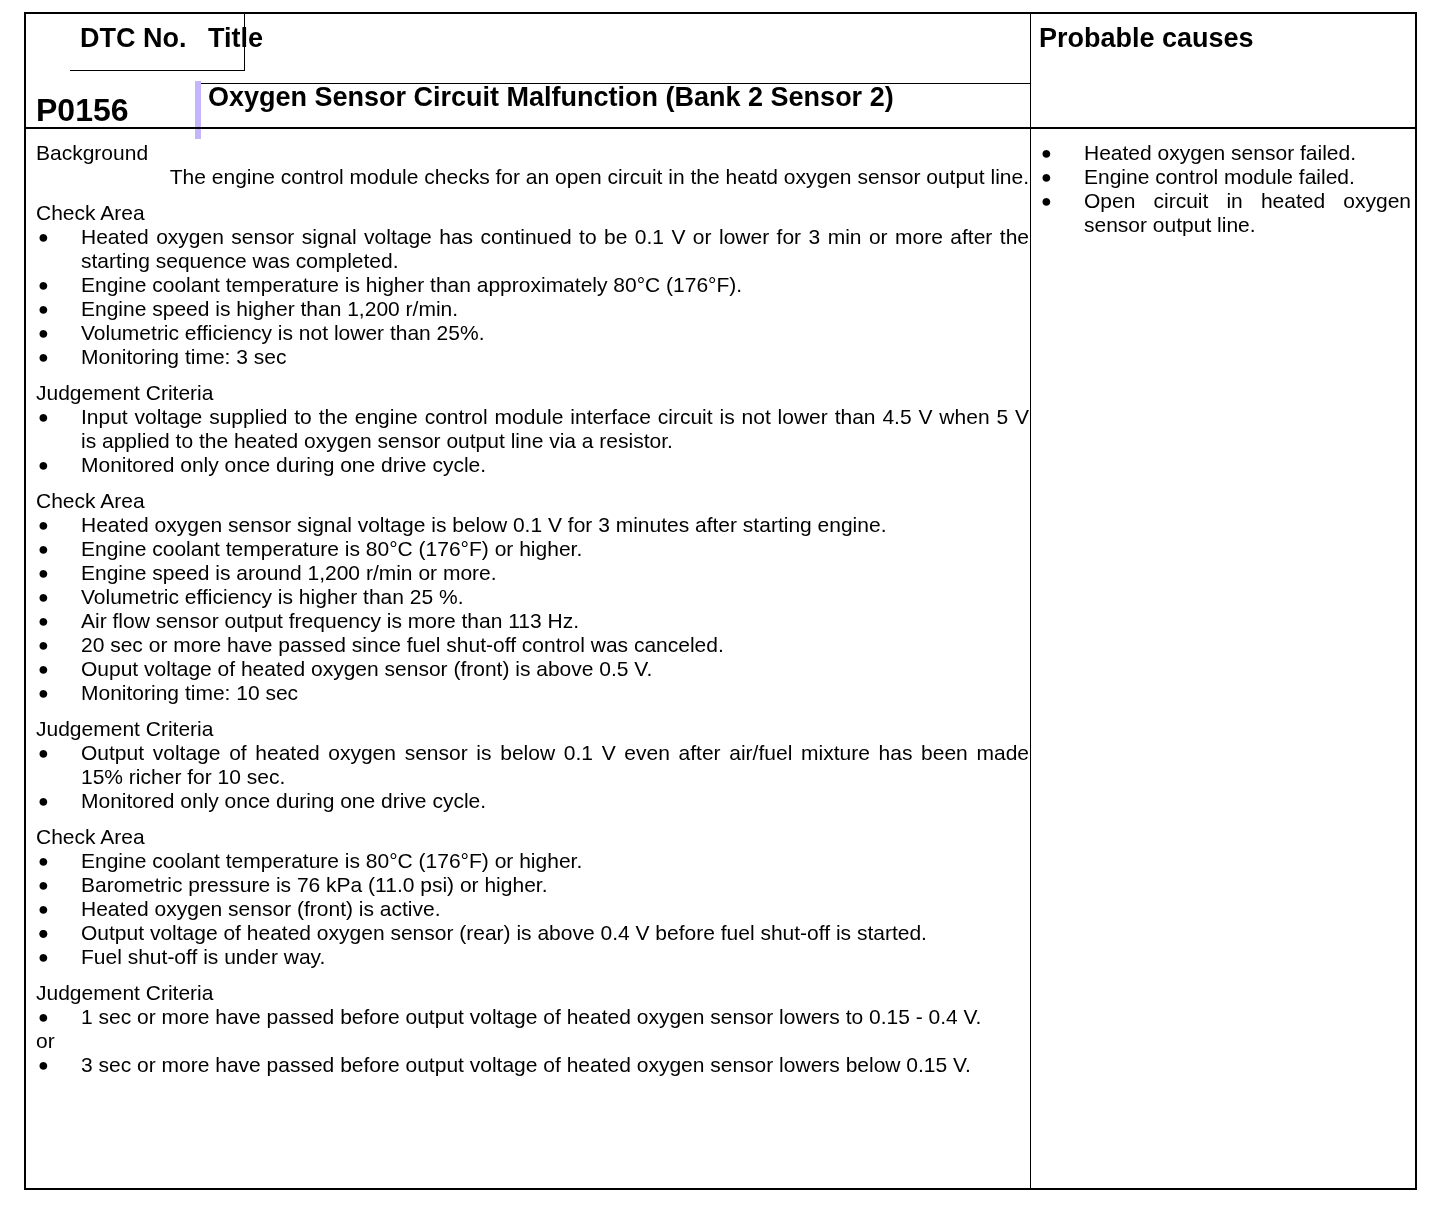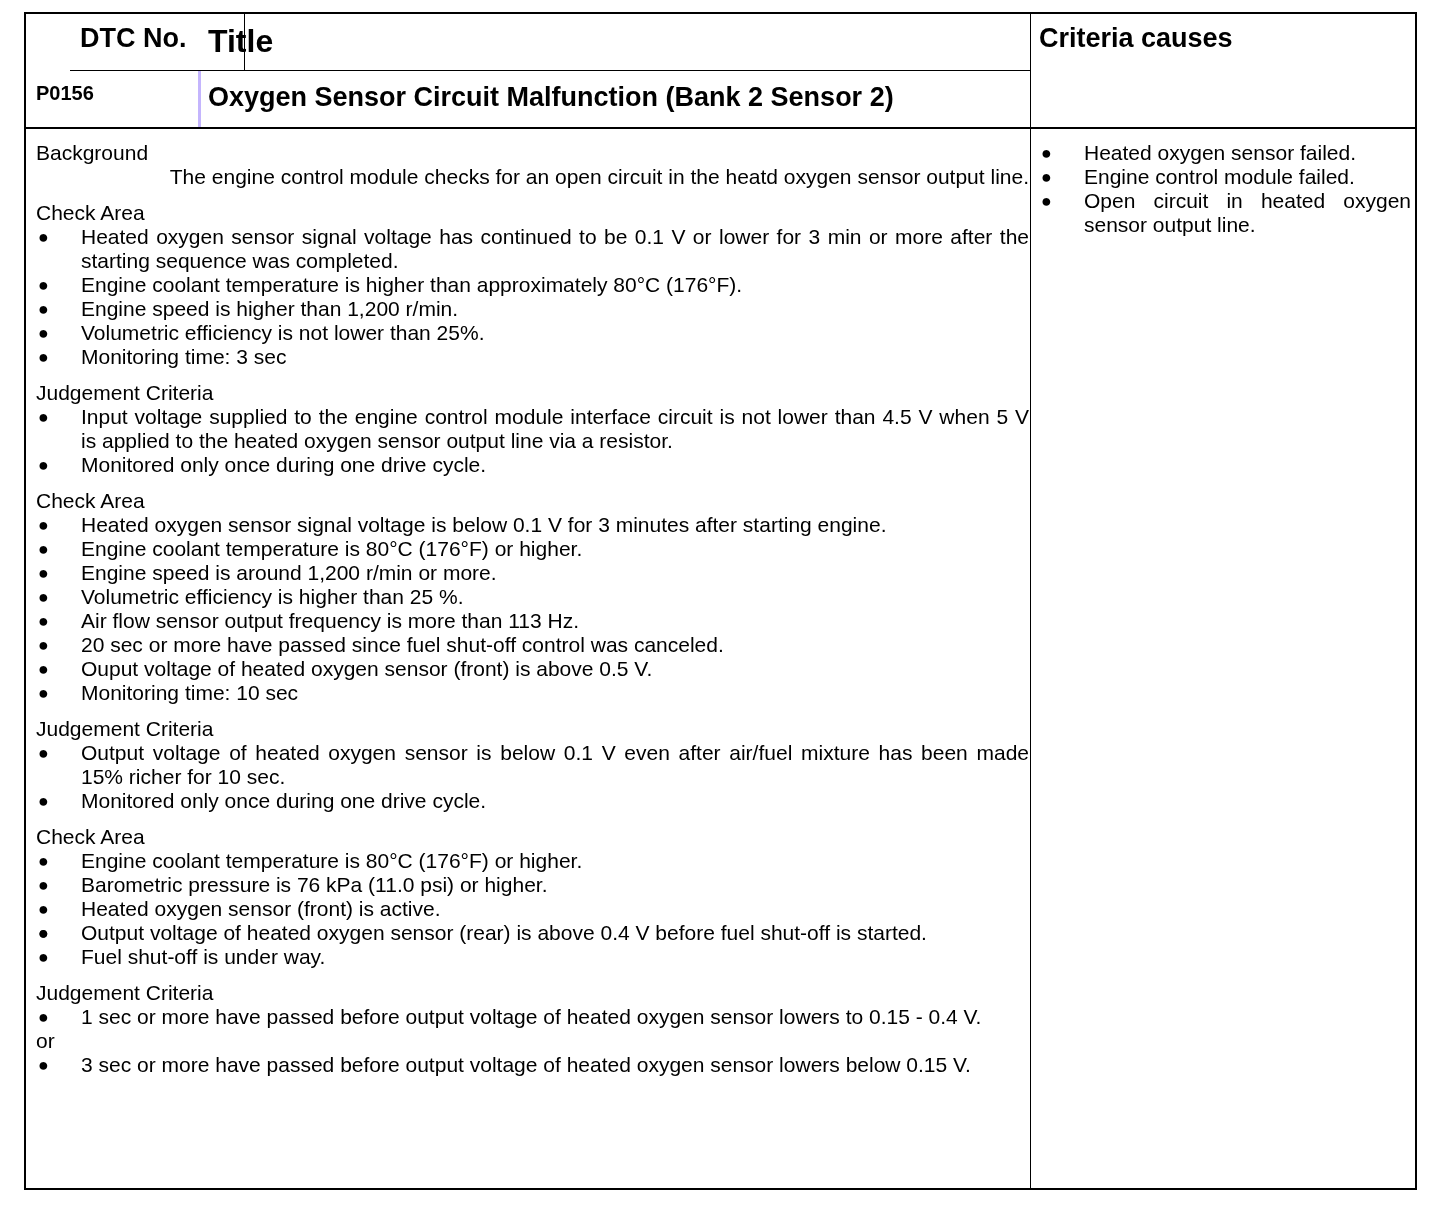--- a/index.html
+++ b/index.html
@@ -4,26 +4,26 @@
 <style>
   html, body { margin: 0; padding: 0; background: #ffffff; }
   body { width: 1456px; height: 1212px; position: relative; overflow: hidden;
          font-family: "Liberation Sans", sans-serif; color: #000; }
   .tbl { position: absolute; left: 24px; top: 12px; width: 1393px; height: 1178px;
          border: 2px solid #000; box-sizing: border-box; }
   .hcell { position: absolute; box-sizing: border-box; font-weight: bold;
            font-family: "Liberation Sans", sans-serif; }
   .h-dtc { left: 0; top: 0; width: 175px; height: 57px; border-right: 1px solid #000; border-bottom: 1px solid #000;
            font-size: 27px; padding: 9px 0 0 10px; margin-left: 44px; }
-  .h-title { left: 175px; top: 0; width: 830px; height: 57px; border-bottom: 1px solid #000; border-right: 1px solid #000;
-             font-size: 32px; padding: 9px 0 0 7px; }
+  .h-title { left: 175px; top: 0; width: 830px; height: 70px; border-bottom: 1px solid #000; border-right: 1px solid #000;
+             font-size: 27px; padding: 9px 0 0 7px; }
   .h-causes { left: 1005px; top: 0; width: 386px; height: 115px;
               font-size: 27px; padding: 9px 0 0 8px; }
-  .v-dtc { left: 0; top: 57px; width: 175px; height: 58px; border-right: 3px solid #c4b5fd;
-           font-size: 20px; padding: 11px 0 0 10px; }
+  .v-dtc { left: 0; top: 67px; width: 175px; height: 58px; border-right: 6px solid #c4b5fd;
+           font-size: 32px; padding: 11px 0 0 10px; }
   .v-title { left: 175px; top: 57px; width: 830px; height: 58px; border-right: 1px solid #000;
              font-size: 27px; padding: 11px 16px 0 7px; }
   .hrule { position: absolute; left: 0; top: 113px; width: 1389px; height: 2px; background: #000; }
   .vrule { position: absolute; left: 1004px; top: 115px; width: 1px; height: 1061px; background: #000; }
 
   .body-left { position: absolute; left: 10px; top: 127px; width: 993px;
                font-size: 21px; line-height: 24px; }
   .body-right { position: absolute; left: 1013px; top: 127px; width: 372px;
                 font-size: 21px; line-height: 24px; }
   .sec { margin-bottom: 12px; }
@@ -33,21 +33,21 @@
   ul.bl li { position: relative; padding-left: 45px; text-align: justify; text-align-last: left; }
   ul.bl li .dot { position: absolute; left: 2px; top: 0; width: 14px; text-align: left; font-size: 18px; }
   .or { display: block; }
 </style>
 </head>
 <body>
 
 <div class="tbl">
   <div class="hcell h-dtc">DTC No.</div>
   <div class="hcell h-title">Title</div>
-  <div class="hcell h-causes">Criteria causes</div>
+  <div class="hcell h-causes">Probable causes</div>
   <div class="hcell v-dtc">P0156</div>
   <div class="hcell v-title">Oxygen Sensor Circuit Malfunction (Bank 2 Sensor 2)</div>
   <div class="hrule"></div>
   <div class="vrule"></div>
 
   <div class="body-left">
     <div class="sec">
       <span class="sec-head">Background</span>
       <span class="para">The engine control module checks for an open circuit in the heatd oxygen sensor output line.</span>
     </div>

